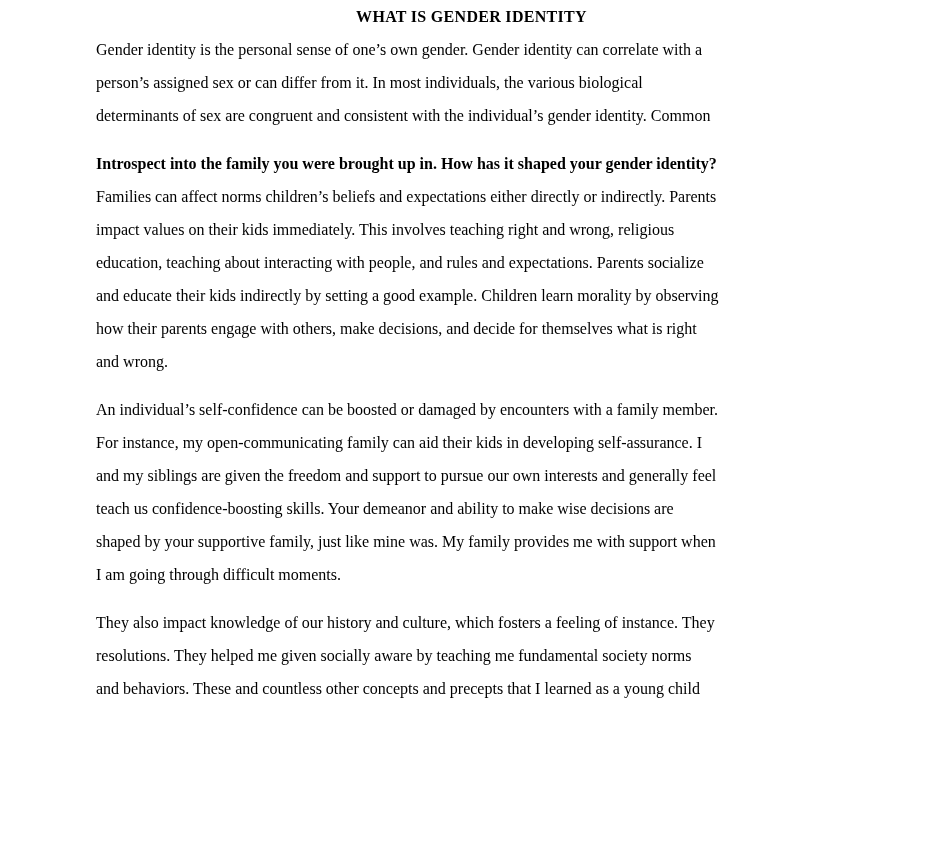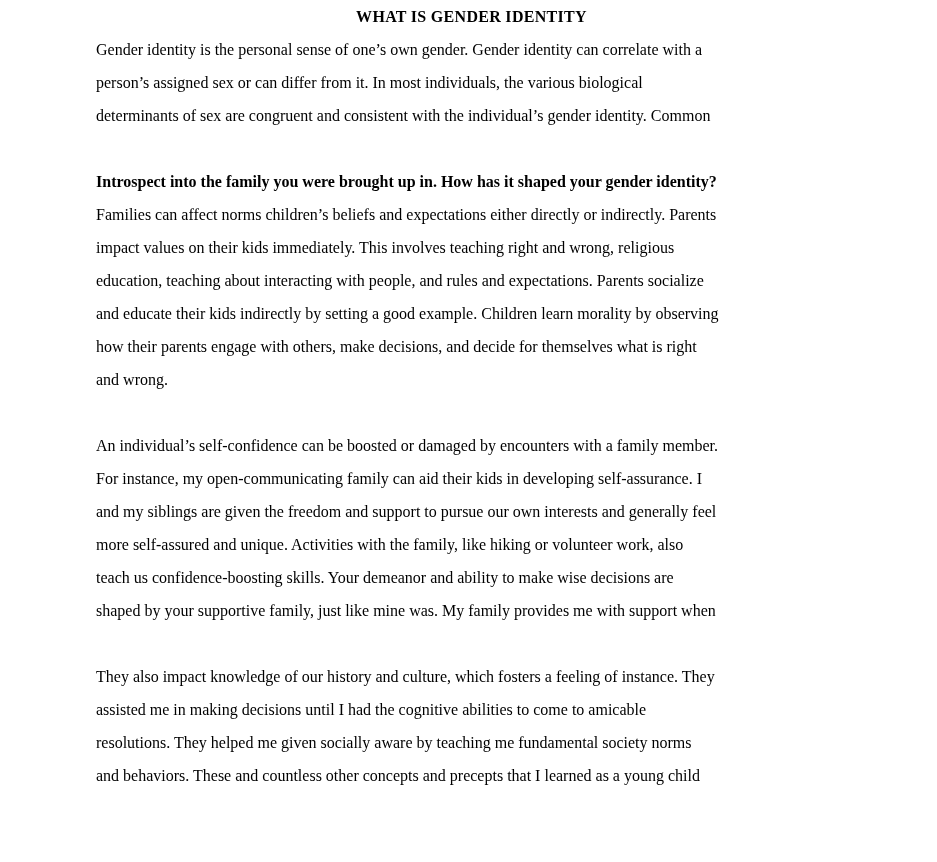--- a/index.html
+++ b/index.html
@@ -29,21 +29,21 @@
   }
   .doc-title {
     text-align: center;
     font-weight: bold;
     letter-spacing: 0.3px;
   }
   .heading-line {
     font-weight: bold;
   }
   .gap-above {
-    margin-top: 33px;
+    margin-top: 15px;
   }
 </style>
 </head>
 <body>
 
 <div class="page">
 
   <div class="line doc-title">WHAT IS GENDER IDENTITY</div>
 
   <div>
@@ -62,25 +62,24 @@
     <div class="line">education, teaching about interacting with people, and rules and expectations. Parents socialize</div>
     <div class="line">and educate their kids indirectly by setting a good example. Children learn morality by observing</div>
     <div class="line">how their parents engage with others, make decisions, and decide for themselves what is right</div>
     <div class="line">and wrong.</div>
   </div>
 
   <div class="gap-above">
     <div class="line">An individual’s self-confidence can be boosted or damaged by encounters with a family member.</div>
     <div class="line">For instance, my open-communicating family can aid their kids in developing self-assurance. I</div>
     <div class="line">and my siblings are given the freedom and support to pursue our own interests and generally feel</div>
-    <div class="line">more self-assured and unique. Activities with the family, like hiking or volunteer work, also</div>
     <div class="line">teach us confidence-boosting skills. Your demeanor and ability to make wise decisions are</div>
     <div class="line">shaped by your supportive family, just like mine was. My family provides me with support when</div>
+    <div class="line">I am going through difficult moments.</div>
   </div>
 
   <div class="gap-above">
     <div class="line">They also impact knowledge of our history and culture, which fosters a feeling of instance. They</div>
-    <div class="line">assisted me in making decisions until I had the cognitive abilities to come to amicable</div>
     <div class="line">resolutions. They helped me given socially aware by teaching me fundamental society norms</div>
     <div class="line">and behaviors. These and countless other concepts and precepts that I learned as a young child</div>
   </div>
 
 </div>
 
 </body></html>

